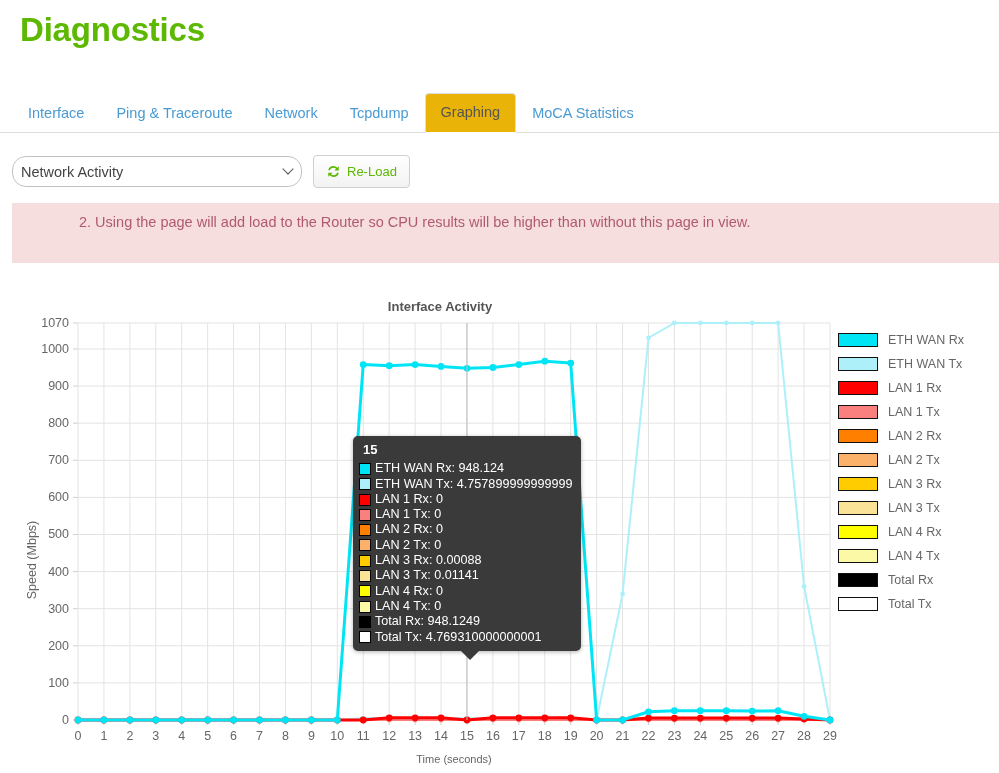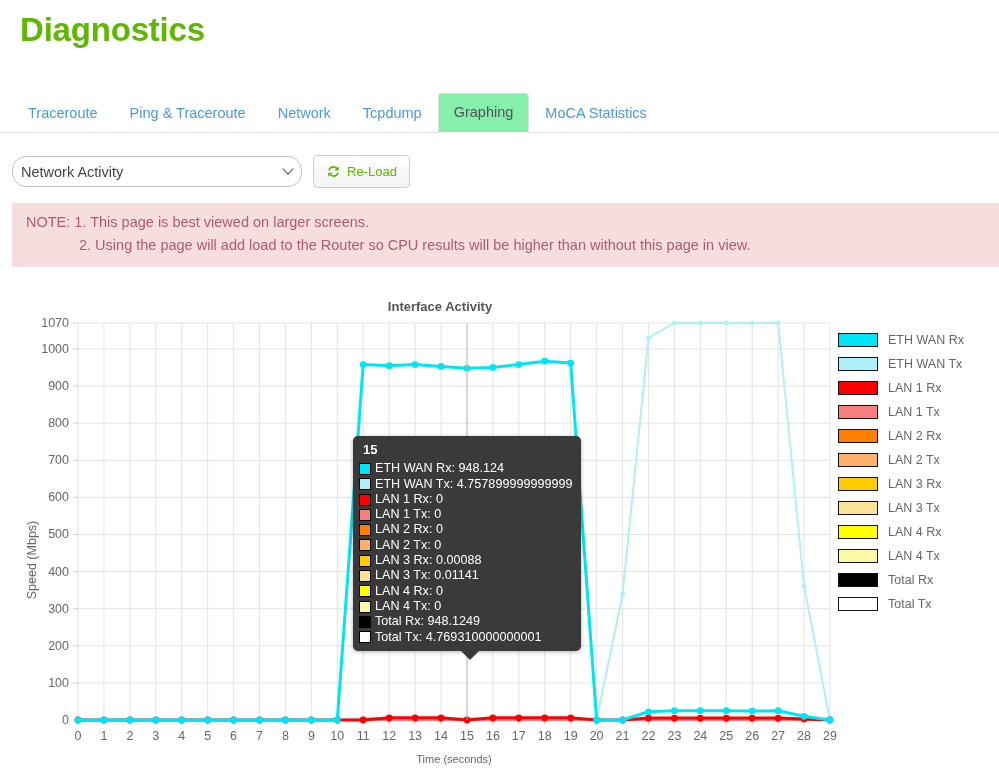--- a/index.html
+++ b/index.html
@@ -45,21 +45,21 @@
     padding: 9px 15px 10px 15px;
     line-height: 19px;
     cursor: pointer;
     border: 1px solid transparent;
     border-bottom: none;
     margin-bottom: -1px;
     white-space: nowrap;
   }
   .tab.active {
     color: #555555;
-    background: #86efac;
+    background: #eab308;
     border: 1px solid #dddddd;
     border-bottom: 1px solid #ffffff;
     border-radius: 4px 4px 0 0;
   }
 
   
   .controls {
     position: absolute;
     left: 12px; top: 155px;
     display: flex;
@@ -243,21 +243,21 @@
   }
 </style>
 </head>
 <body>
 
 <div id="page">
 
   <div class="page-title">Diagnostics</div>
 
   <div class="tabs">
-    <div class="tab">Traceroute</div>
+    <div class="tab">Interface</div>
     <div class="tab">Ping &amp; Traceroute</div>
     <div class="tab">Network</div>
     <div class="tab">Tcpdump</div>
     <div class="tab active">Graphing</div>
     <div class="tab">MoCA Statistics</div>
   </div>
 
   <div class="controls">
     <div class="select-wrap">
       <select class="graph-select">
@@ -270,21 +270,20 @@
         <svg width="15" height="15" viewBox="0 0 16 16" aria-hidden="true">
           <path d="M8 2.2A5.8 5.8 0 0 0 2.4 6.5l1.75.48A4 4 0 0 1 8 4c1.05 0 2 .4 2.7 1.06L9 6.8h4.6V2.3l-1.6 1.6A5.78 5.78 0 0 0 8 2.2z" fill="#5cb800"></path>
           <path d="M8 13.8a5.8 5.8 0 0 0 5.6-4.3l-1.75-.48A4 4 0 0 1 8 12c-1.05 0-2-.4-2.7-1.06L7 9.2H2.4v4.5L4 12.1A5.78 5.78 0 0 0 8 13.8z" fill="#5cb800"></path>
         </svg>
       </span>
       <span>Re-Load</span>
     </button>
   </div>
 
   <div class="note">
-    <div class="note-line">NOTE: 1. This page is best viewed on larger screens.</div>
     <div class="note-line second">2. Using the page will add load to the Router so CPU results will be higher than without this page in view.</div>
   </div>
 
   <div class="chart-area">
     <div class="chart-title">Interface Activity</div>
     <div class="ylabel">Speed (Mbps)</div>
     <div class="xlabel">Time (seconds)</div>
     <svg class="plot" id="plot-svg" width="999" height="493">
         <line x1="78" y1="435" x2="830" y2="435" stroke="#e3e3e3" stroke-width="1"></line>
         <text x="69" y="439" class="tick-text ytick">0</text>

